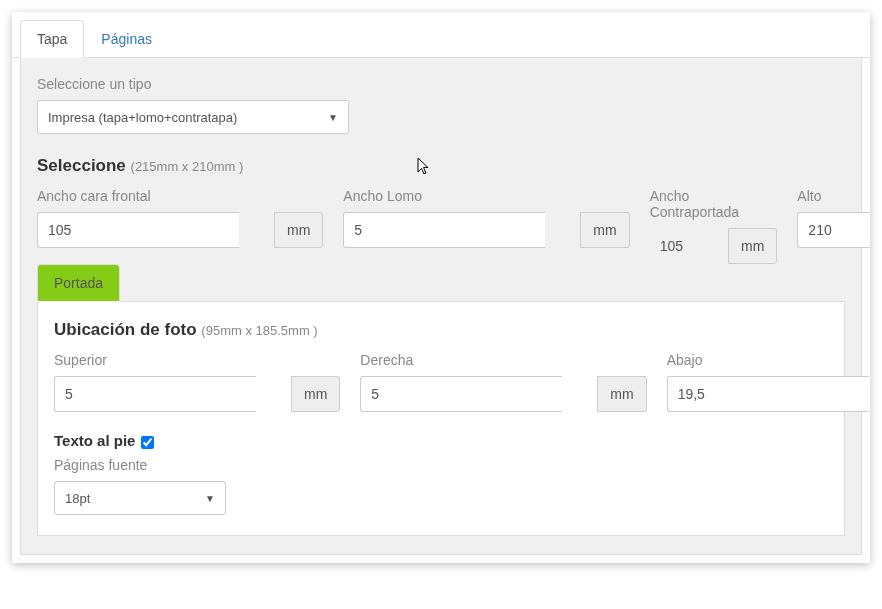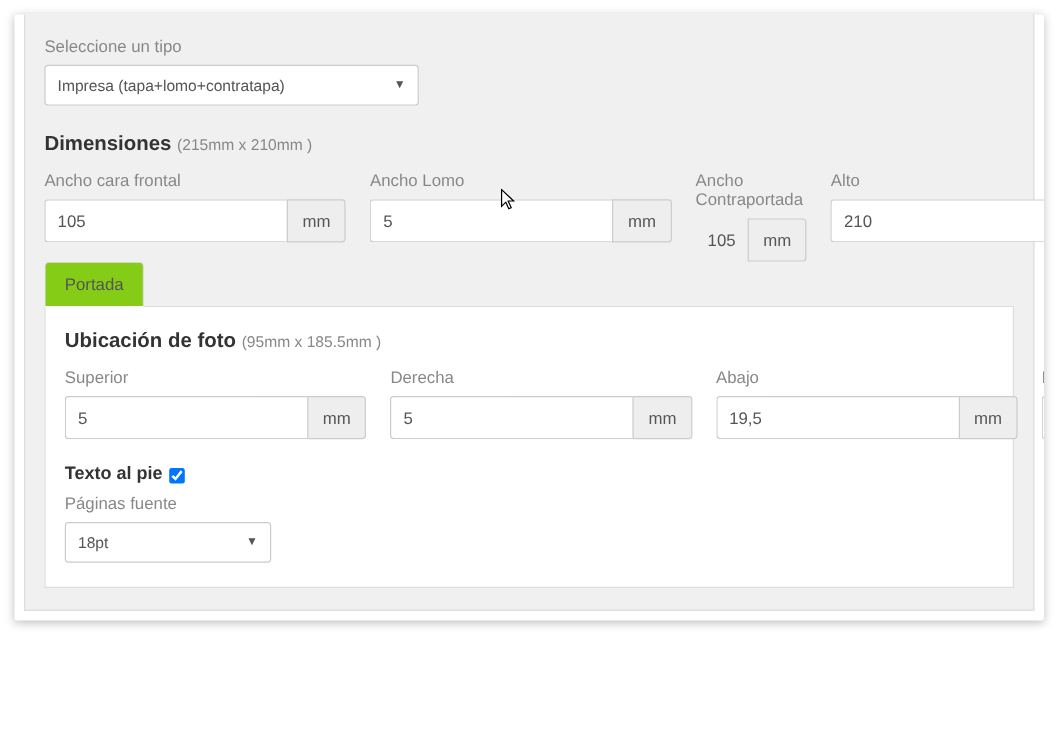--- a/index.html
+++ b/index.html
@@ -101,20 +101,21 @@
   }
   .field-label {
     color: #888;
     font-size: 14px;
     margin-bottom: 8px;
     display: block;
   }
   .input-group {
     display: flex;
     height: 36px;
+    gap: 35px;
   }
   .input-group input {
     flex: 1;
     border: 1px solid #ccc;
     border-right: none;
     border-radius: 3px 0 0 3px;
     padding: 6px 10px;
     font-size: 14px;
     color: #555;
     min-width: 0;
@@ -192,33 +193,37 @@
     left: 417px;
     top: 157px;
     pointer-events: none;
   }
 </style>
 </head>
 <body>
 
 <div class="panel">
 
+  <div class="tabs">
+    <div class="tab active">Tapa</div>
+    <div class="tab">Páginas</div>
+  </div>
 
   <div class="content">
 
     <label class="form-label">Seleccione un tipo</label>
     <div class="select-wrap" style="width:312px;">
       <select>
         <option>Impresa (tapa+lomo+contratapa)</option>
       </select>
       <span class="caret">▼</span>
     </div>
 
     <div class="section-title">
-      <span>Dimensiones</span>
+      <span>Seleccione</span>
       <span class="hint">(215mm x 210mm )</span>
     </div>
 
     <div class="row4">
       <div class="col">
         <label class="field-label">Ancho cara frontal</label>
         <div class="input-group">
           <input type="text" value="105" style="">
           <span class="unit">mm</span>
         </div>

